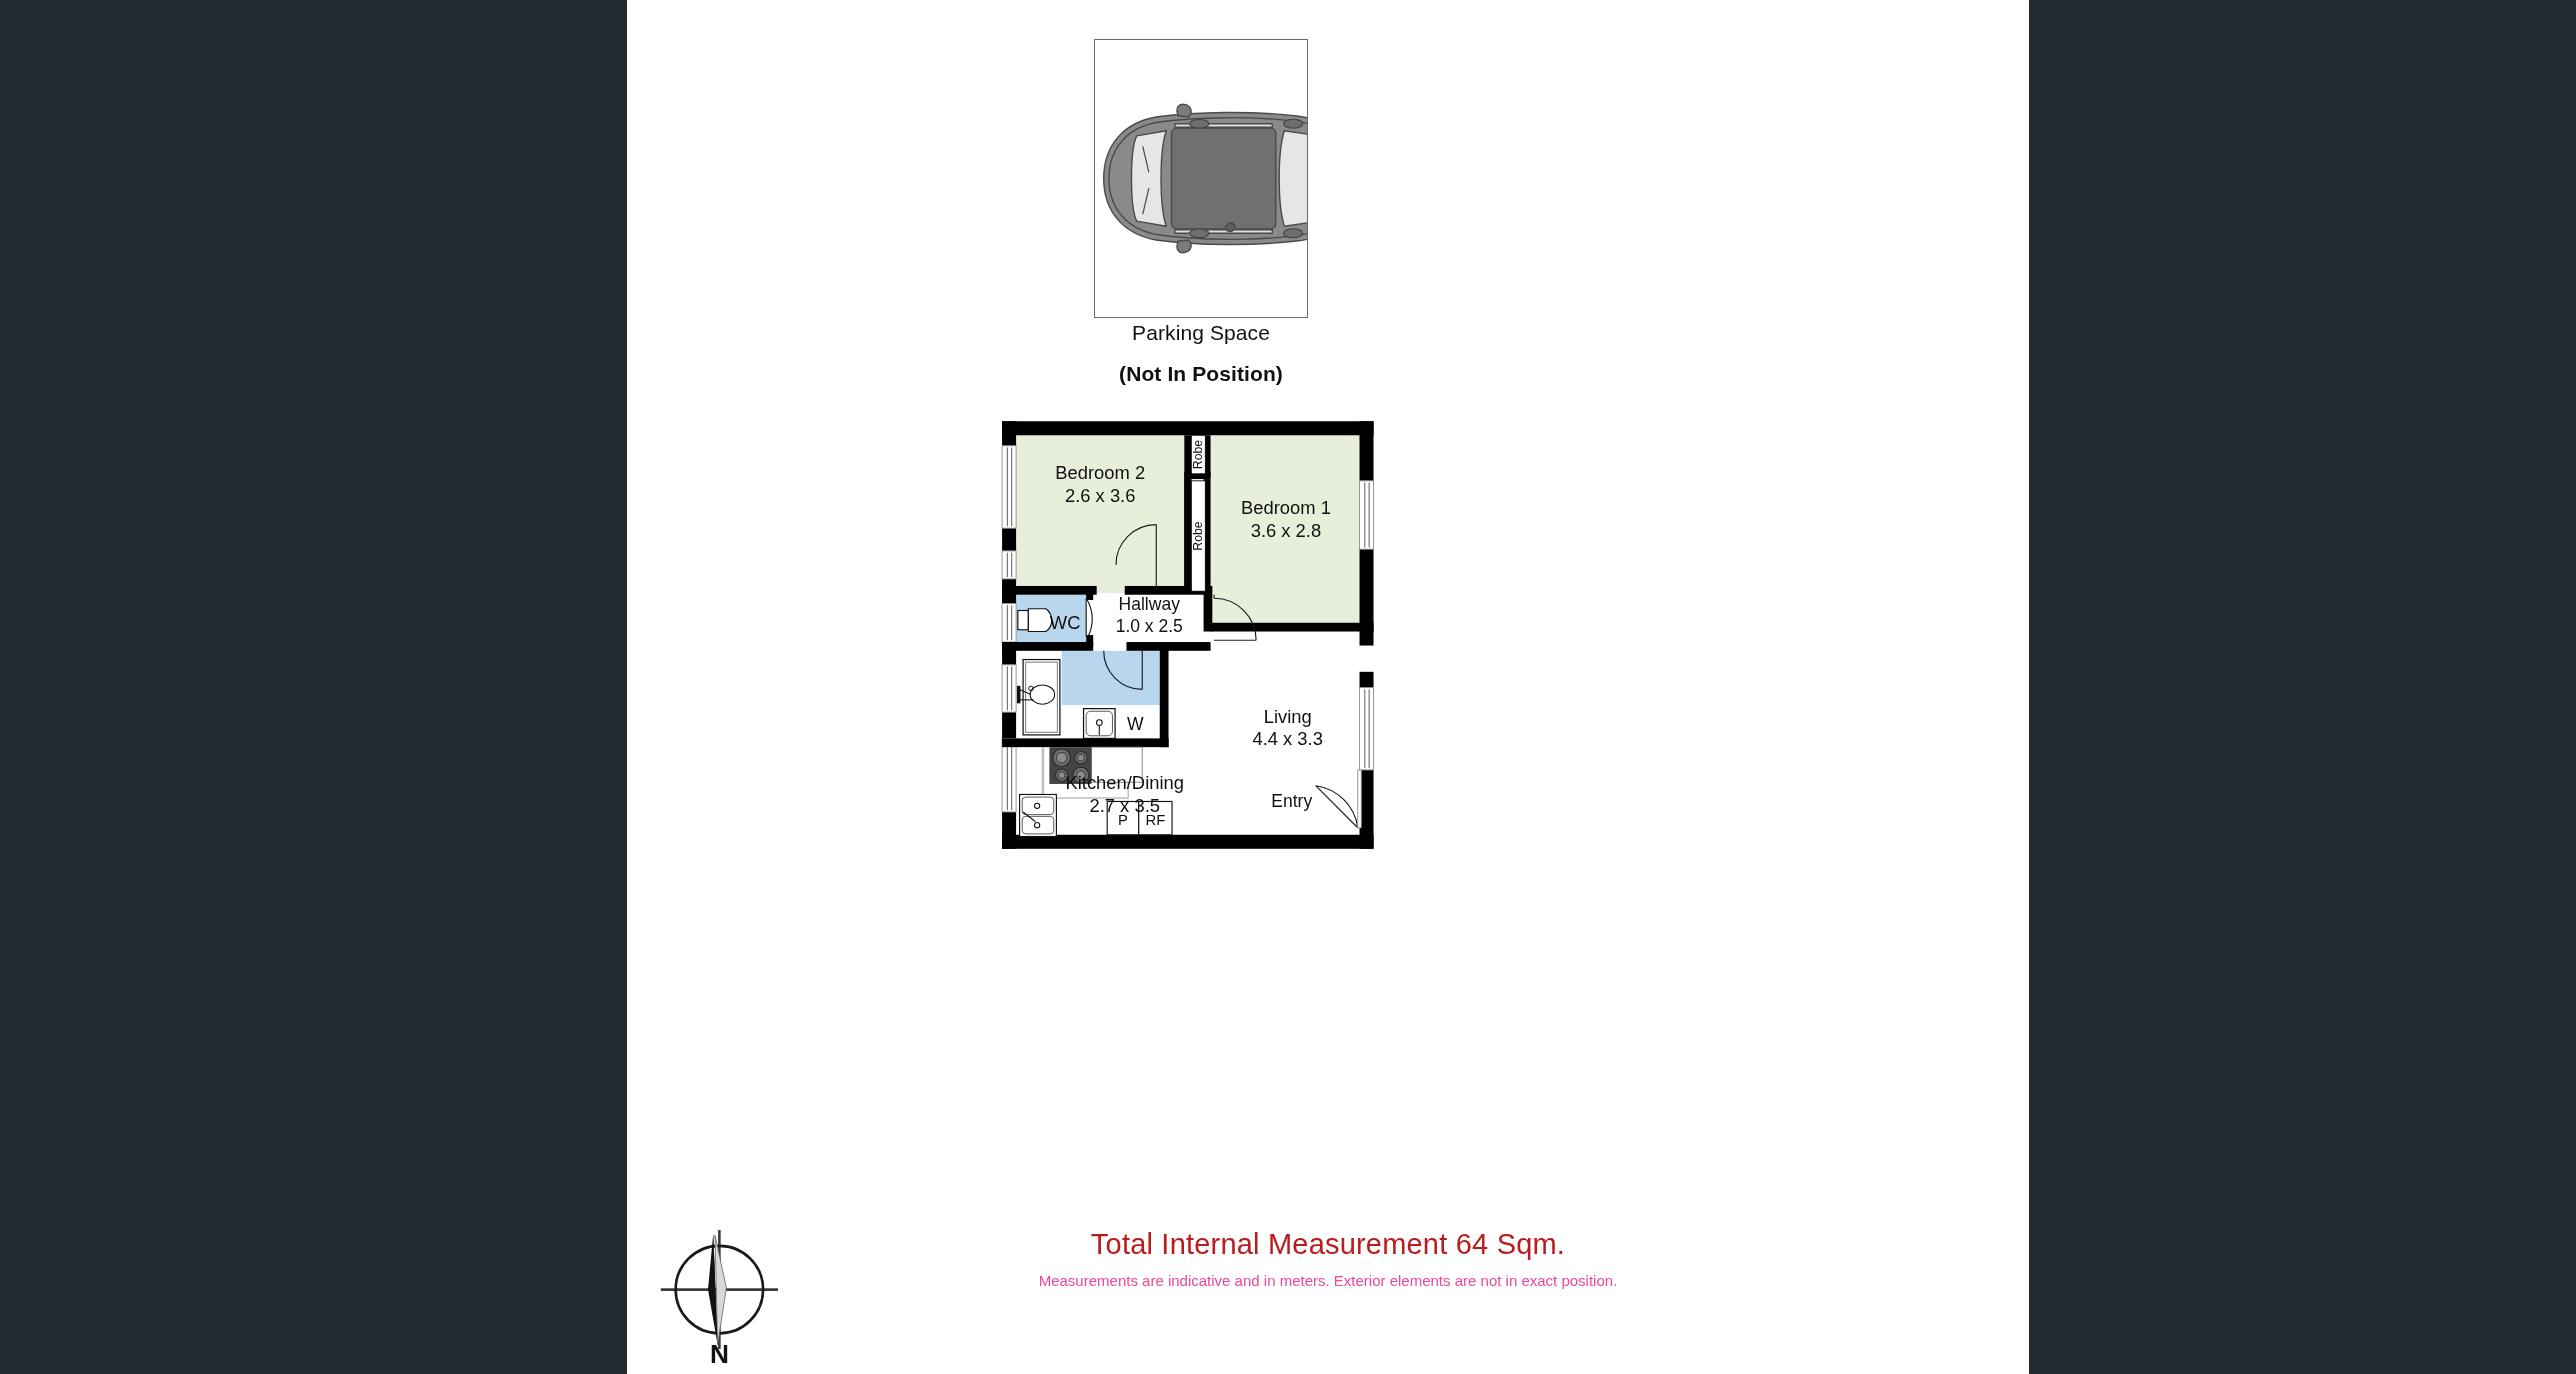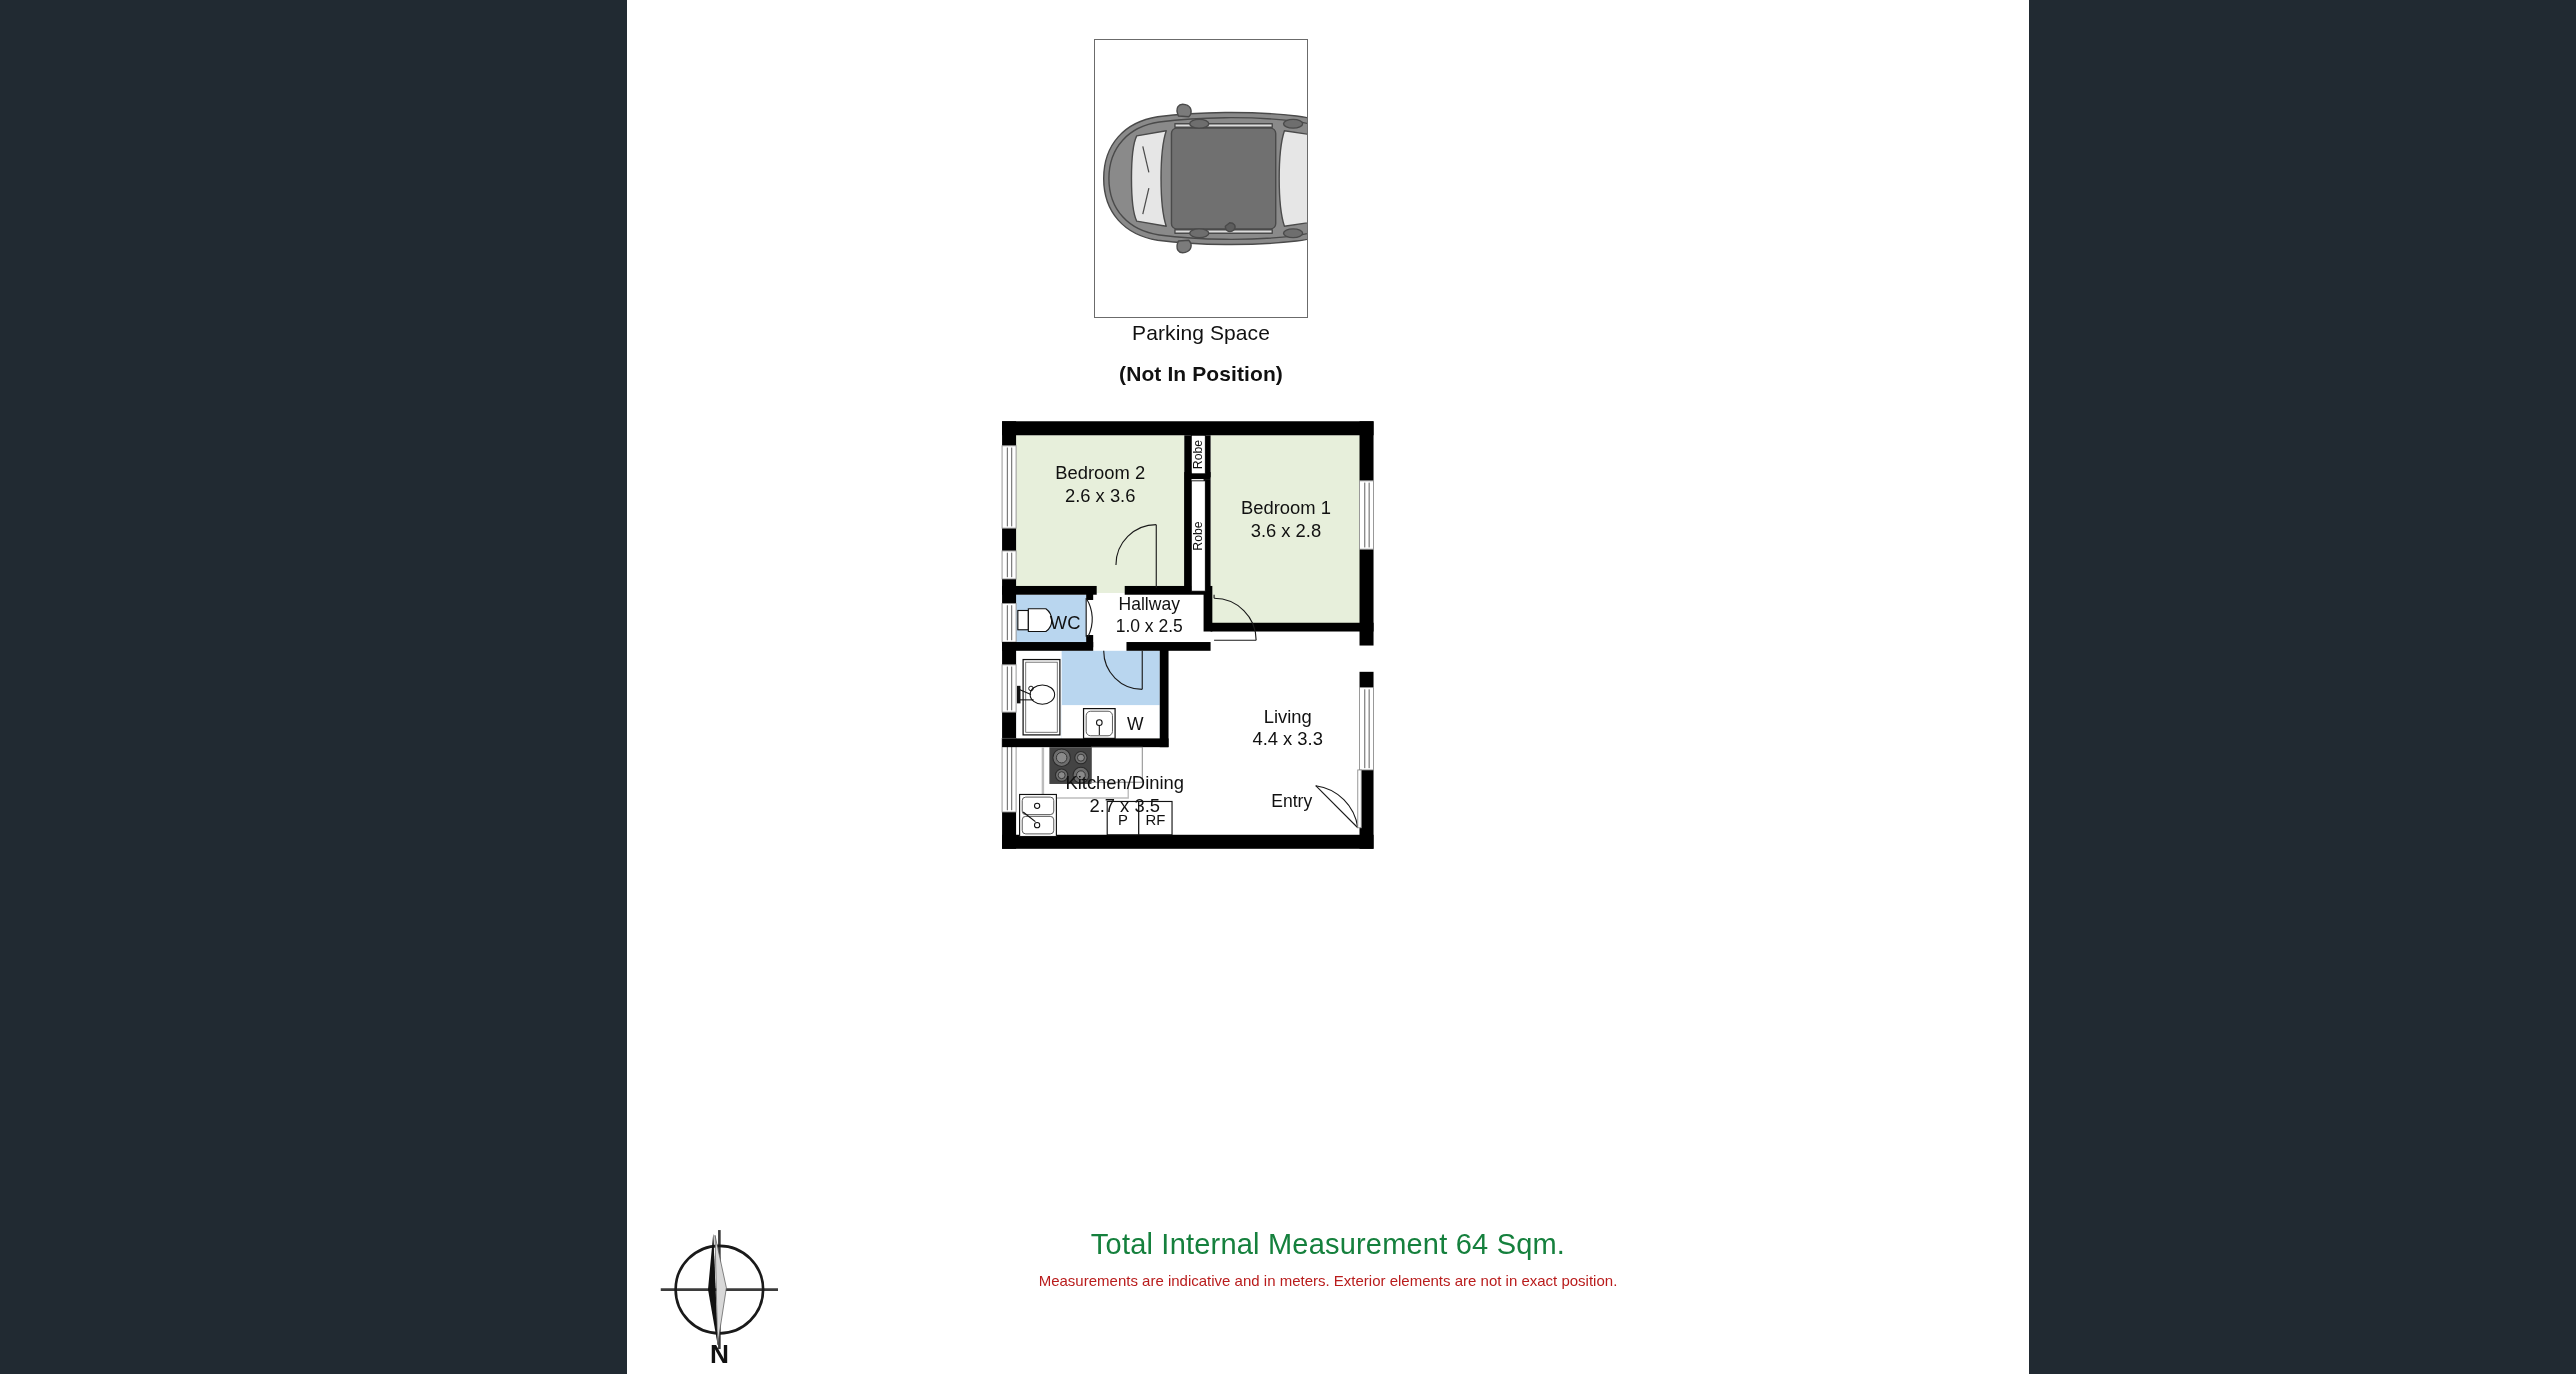--- a/index.html
+++ b/index.html
@@ -73,27 +73,27 @@
   
   #footer {
     position: absolute;
     left: 0;
     top: 1228px;
     width: 1402px;
     text-align: center;
   }
   #total-measure {
     font-size: 29px;
-    color: #15803d;
+    color: #b91c1c;
     letter-spacing: 0.2px;
     line-height: 1.15;
   }
   .disclaimer {
     font-size: 15px;
-    color: #b91c1c;
+    color: #ec4899;
     line-height: 1.45;
   }
   #disclaimer-1 { margin-top: 8.8px; }
 
   
   #compass {
     position: absolute;
     left: 17.5px;   
     top: 1209px;
     width: 175px;

